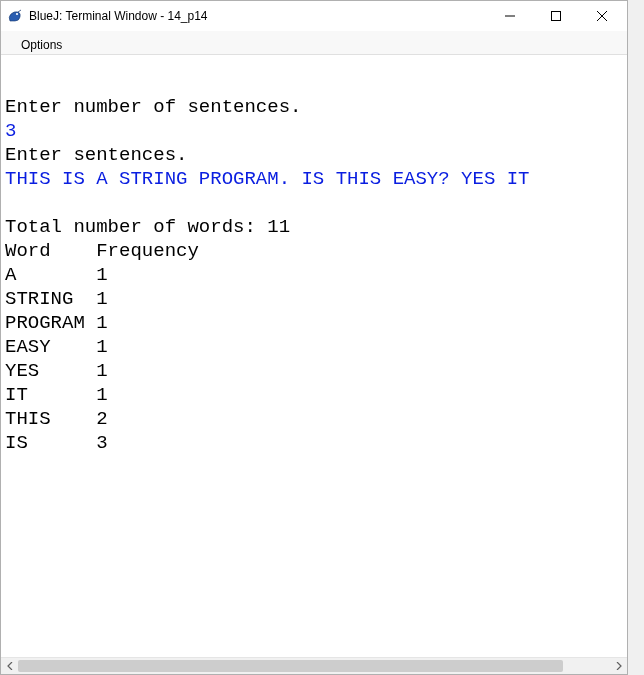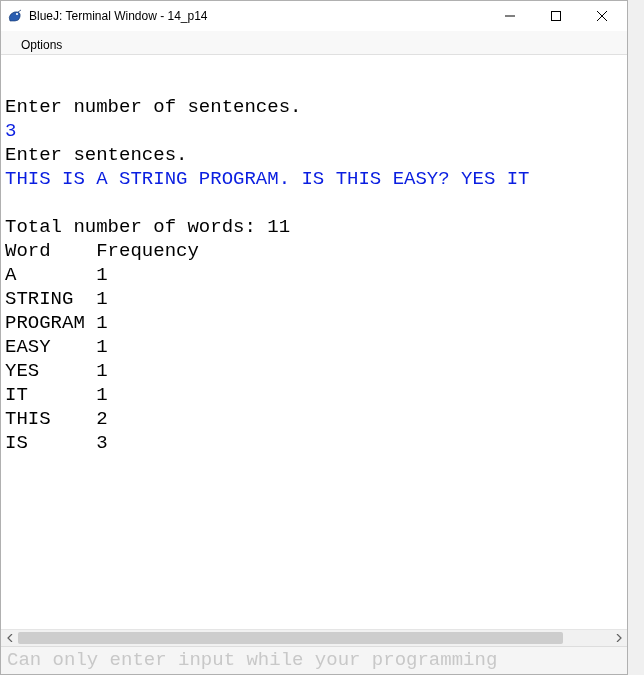--- a/index.html
+++ b/index.html
@@ -184,15 +184,14 @@
       <div class="track">
         <div class="thumb"></div>
       </div>
       <div class="arrow">
         <svg width="8" height="8">
             <path d="M2 0 L6 4 L2 8" fill="none" stroke="#606060" stroke-width="1.2"></path>
           </svg>
       </div>
     </div>
 
-    <div class="input-area">Can only enter input while your programming</div>
   </div>
 </div>
 
 </body></html>

